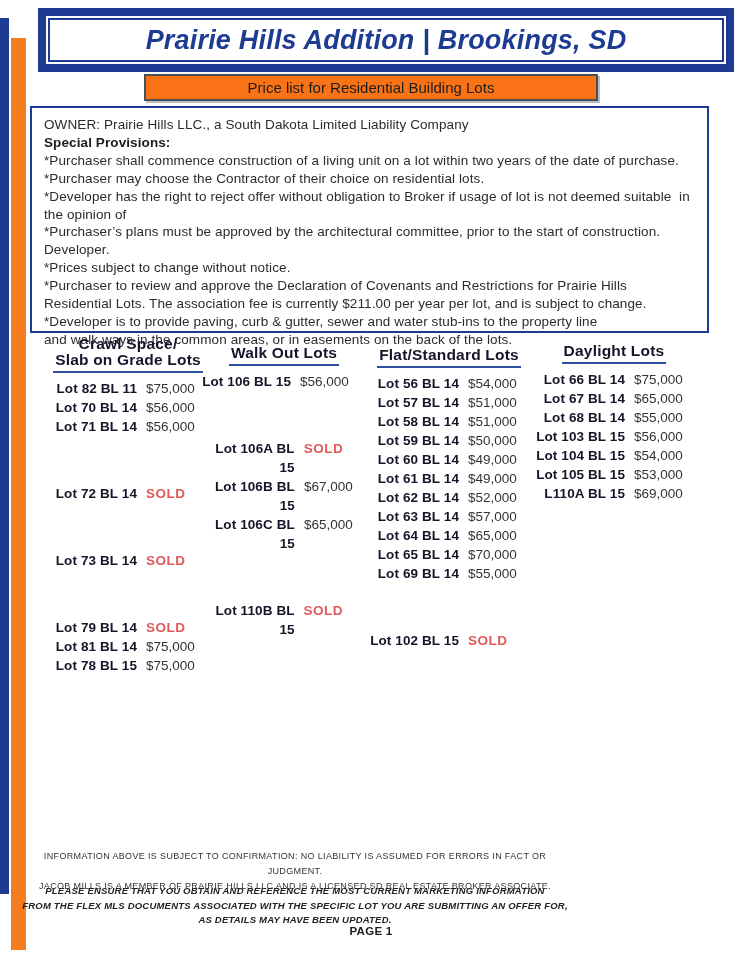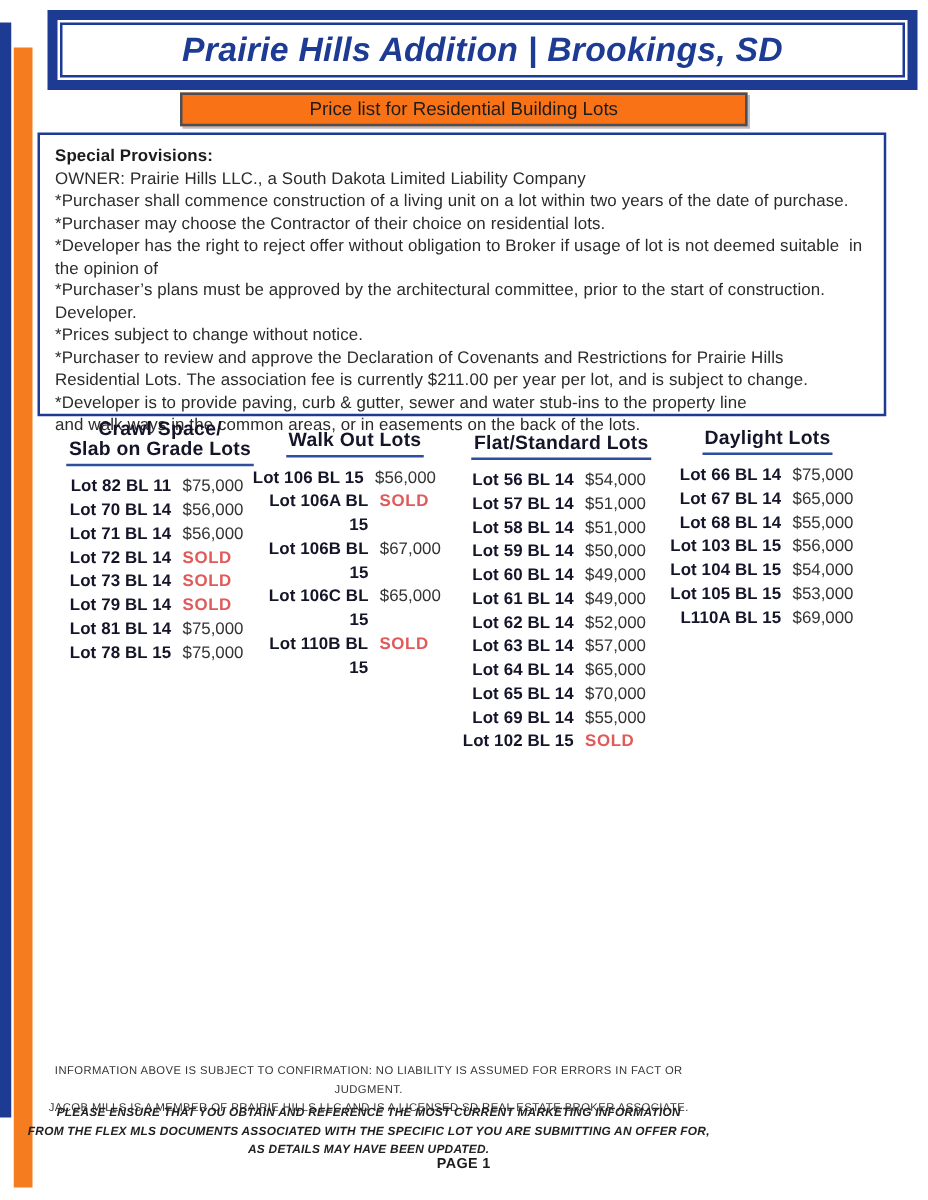--- a/index.html
+++ b/index.html
@@ -45,21 +45,21 @@
   .col3{left:364px;top:10px;width:170px;}
   .col4{left:528px;top:6px;width:172px;}
   .col-header{text-align:center;margin-bottom:6px;}
   .col-header-inner{
     display:inline-block;font-weight:bold;font-size:15.5px;line-height:16px;color:#15152a;
     border-bottom:2.5px solid #2d4f9e;padding:0 2px 3px 2px;letter-spacing:.2px;
   }
   .lot-row{display:flex;justify-content:flex-end;align-items:baseline;line-height:19px;}
   .lot{font-weight:bold;font-size:13.5px;color:#15152a;text-align:right;letter-spacing:.1px;}
   .price{width:66px;margin-left:9px;font-size:13.5px;color:#333;text-align:left;}
-  .price.sold{color:#e05a5a;font-weight:bold;letter-spacing:.5px;}
+  .price.sold{color:#e05a5a;font-weight:bold;letter-spacing:.5px;margin-top:48px;}
   
   .footer-disclaimer{
     position:absolute;left:20px;top:849px;width:550px;text-align:center;
     font-size:9px;line-height:15px;color:#333;letter-spacing:.35px;
   }
   .footer-notice{
     position:absolute;left:20px;top:884px;width:550px;text-align:center;
     font-size:9.5px;line-height:14.5px;color:#222;font-style:italic;font-weight:bold;letter-spacing:.2px;
   }
   .page-number{
@@ -82,22 +82,22 @@
     <div class="header-inner">
       <span class="title">Prairie Hills Addition | Brookings, SD</span>
     </div>
   </div>
 
   <div class="subtitle-box">
     <span class="subtitle">Price list for Residential Building Lots</span>
   </div>
 
   <div class="provisions-box">
+      <div class="prov-line">OWNER: Prairie Hills LLC., a South Dakota Limited Liability Company</div>
       <div class="prov-line bold">Special Provisions:</div>
-      <div class="prov-line">OWNER: Prairie Hills LLC., a South Dakota Limited Liability Company</div>
       <div class="prov-line">*Purchaser shall commence construction of a living unit on a lot within two years of the date of purchase.</div>
       <div class="prov-line">*Purchaser may choose the Contractor of their choice on residential lots.</div>
       <div class="prov-line">*Developer has the right to reject offer without obligation to Broker if usage of lot is not deemed suitable  in the opinion of</div>
       <div class="prov-line">*Purchaser’s plans must be approved by the architectural committee, prior to the start of construction.</div>
       <div class="prov-line">Developer.</div>
       <div class="prov-line">*Prices subject to change without notice.</div>
       <div class="prov-line">*Purchaser to review and approve the Declaration of Covenants and Restrictions for Prairie Hills</div>
       <div class="prov-line">Residential Lots. The association fee is currently $211.00 per year per lot, and is subject to change.</div>
       <div class="prov-line">*Developer is to provide paving, curb &amp; gutter, sewer and water stub-ins to the property line</div>
       <div class="prov-line">and walk ways in the common areas, or in easements on the back of the lots.</div>

